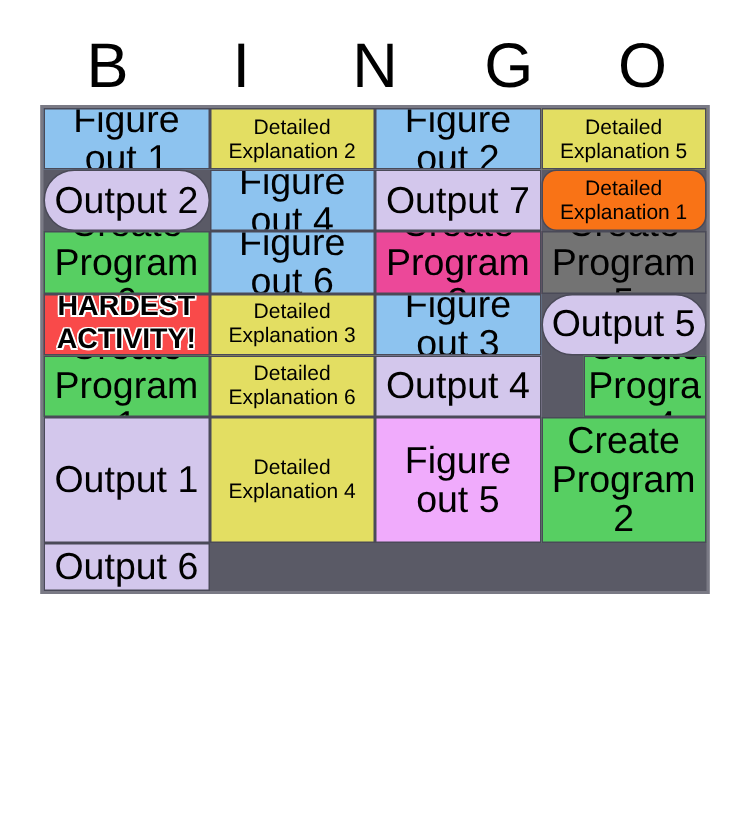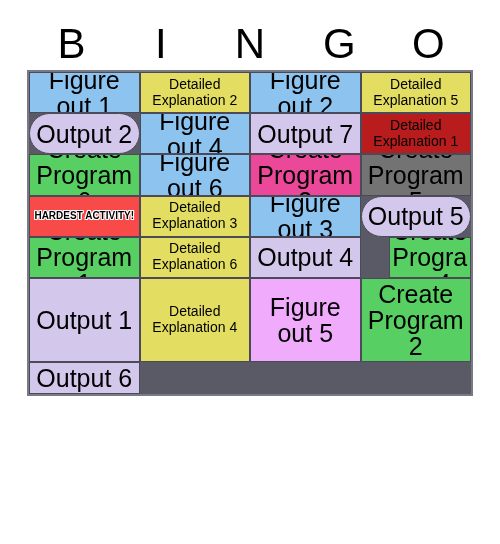--- a/index.html
+++ b/index.html
@@ -68,21 +68,21 @@
     width: 100%;
     color: #000000;
     line-height: 1.04;
     word-break: break-word;
     hyphens: none;
   }
   
   .sz-lg .cell-text { font-size: 25px; }
   .sz-sm .cell-text { font-size: 14px; line-height: 1.14; }
   .sz-free .cell-text {
-    font-size: 10px;
+    font-size: 19px;
     font-weight: 700;
     line-height: 1.16;
     text-shadow:
       -1px -1px 0 #ffffff,  1px -1px 0 #ffffff,
       -1px  1px 0 #ffffff,  1px  1px 0 #ffffff,
        0px -1px 0 #ffffff,  0px  1px 0 #ffffff,
       -1px  0px 0 #ffffff,  1px  0px 0 #ffffff;
   }
 </style>
 </head>
@@ -113,21 +113,21 @@
       </div>
       <div class="cell sz-lg" style="background: rgb(211, 199, 236); border-radius: 27px;">
         <span class="cell-text">Output 2</span>
       </div>
       <div class="cell sz-lg" style="background: rgb(141, 195, 239);">
         <span class="cell-text">Figure out 4</span>
       </div>
       <div class="cell sz-lg" style="background: rgb(211, 199, 236);">
         <span class="cell-text">Output 7</span>
       </div>
-      <div class="cell sz-sm" style="background: #b91c1c;">
+      <div class="cell sz-sm" style="background: #f97316; border-radius: 10px;">
         <span class="cell-text">Detailed Explanation 1</span>
       </div>
       <div class="cell sz-lg" style="background: rgb(87, 207, 98);">
         <span class="cell-text">Create Program 6</span>
       </div>
       <div class="cell sz-lg" style="background: rgb(141, 195, 239); text-align: center;">
         <span class="cell-text">Figure out 6</span>
       </div>
       <div class="cell sz-lg" style="background: #ec4899;">
         <span class="cell-text">Create Program 3</span>

